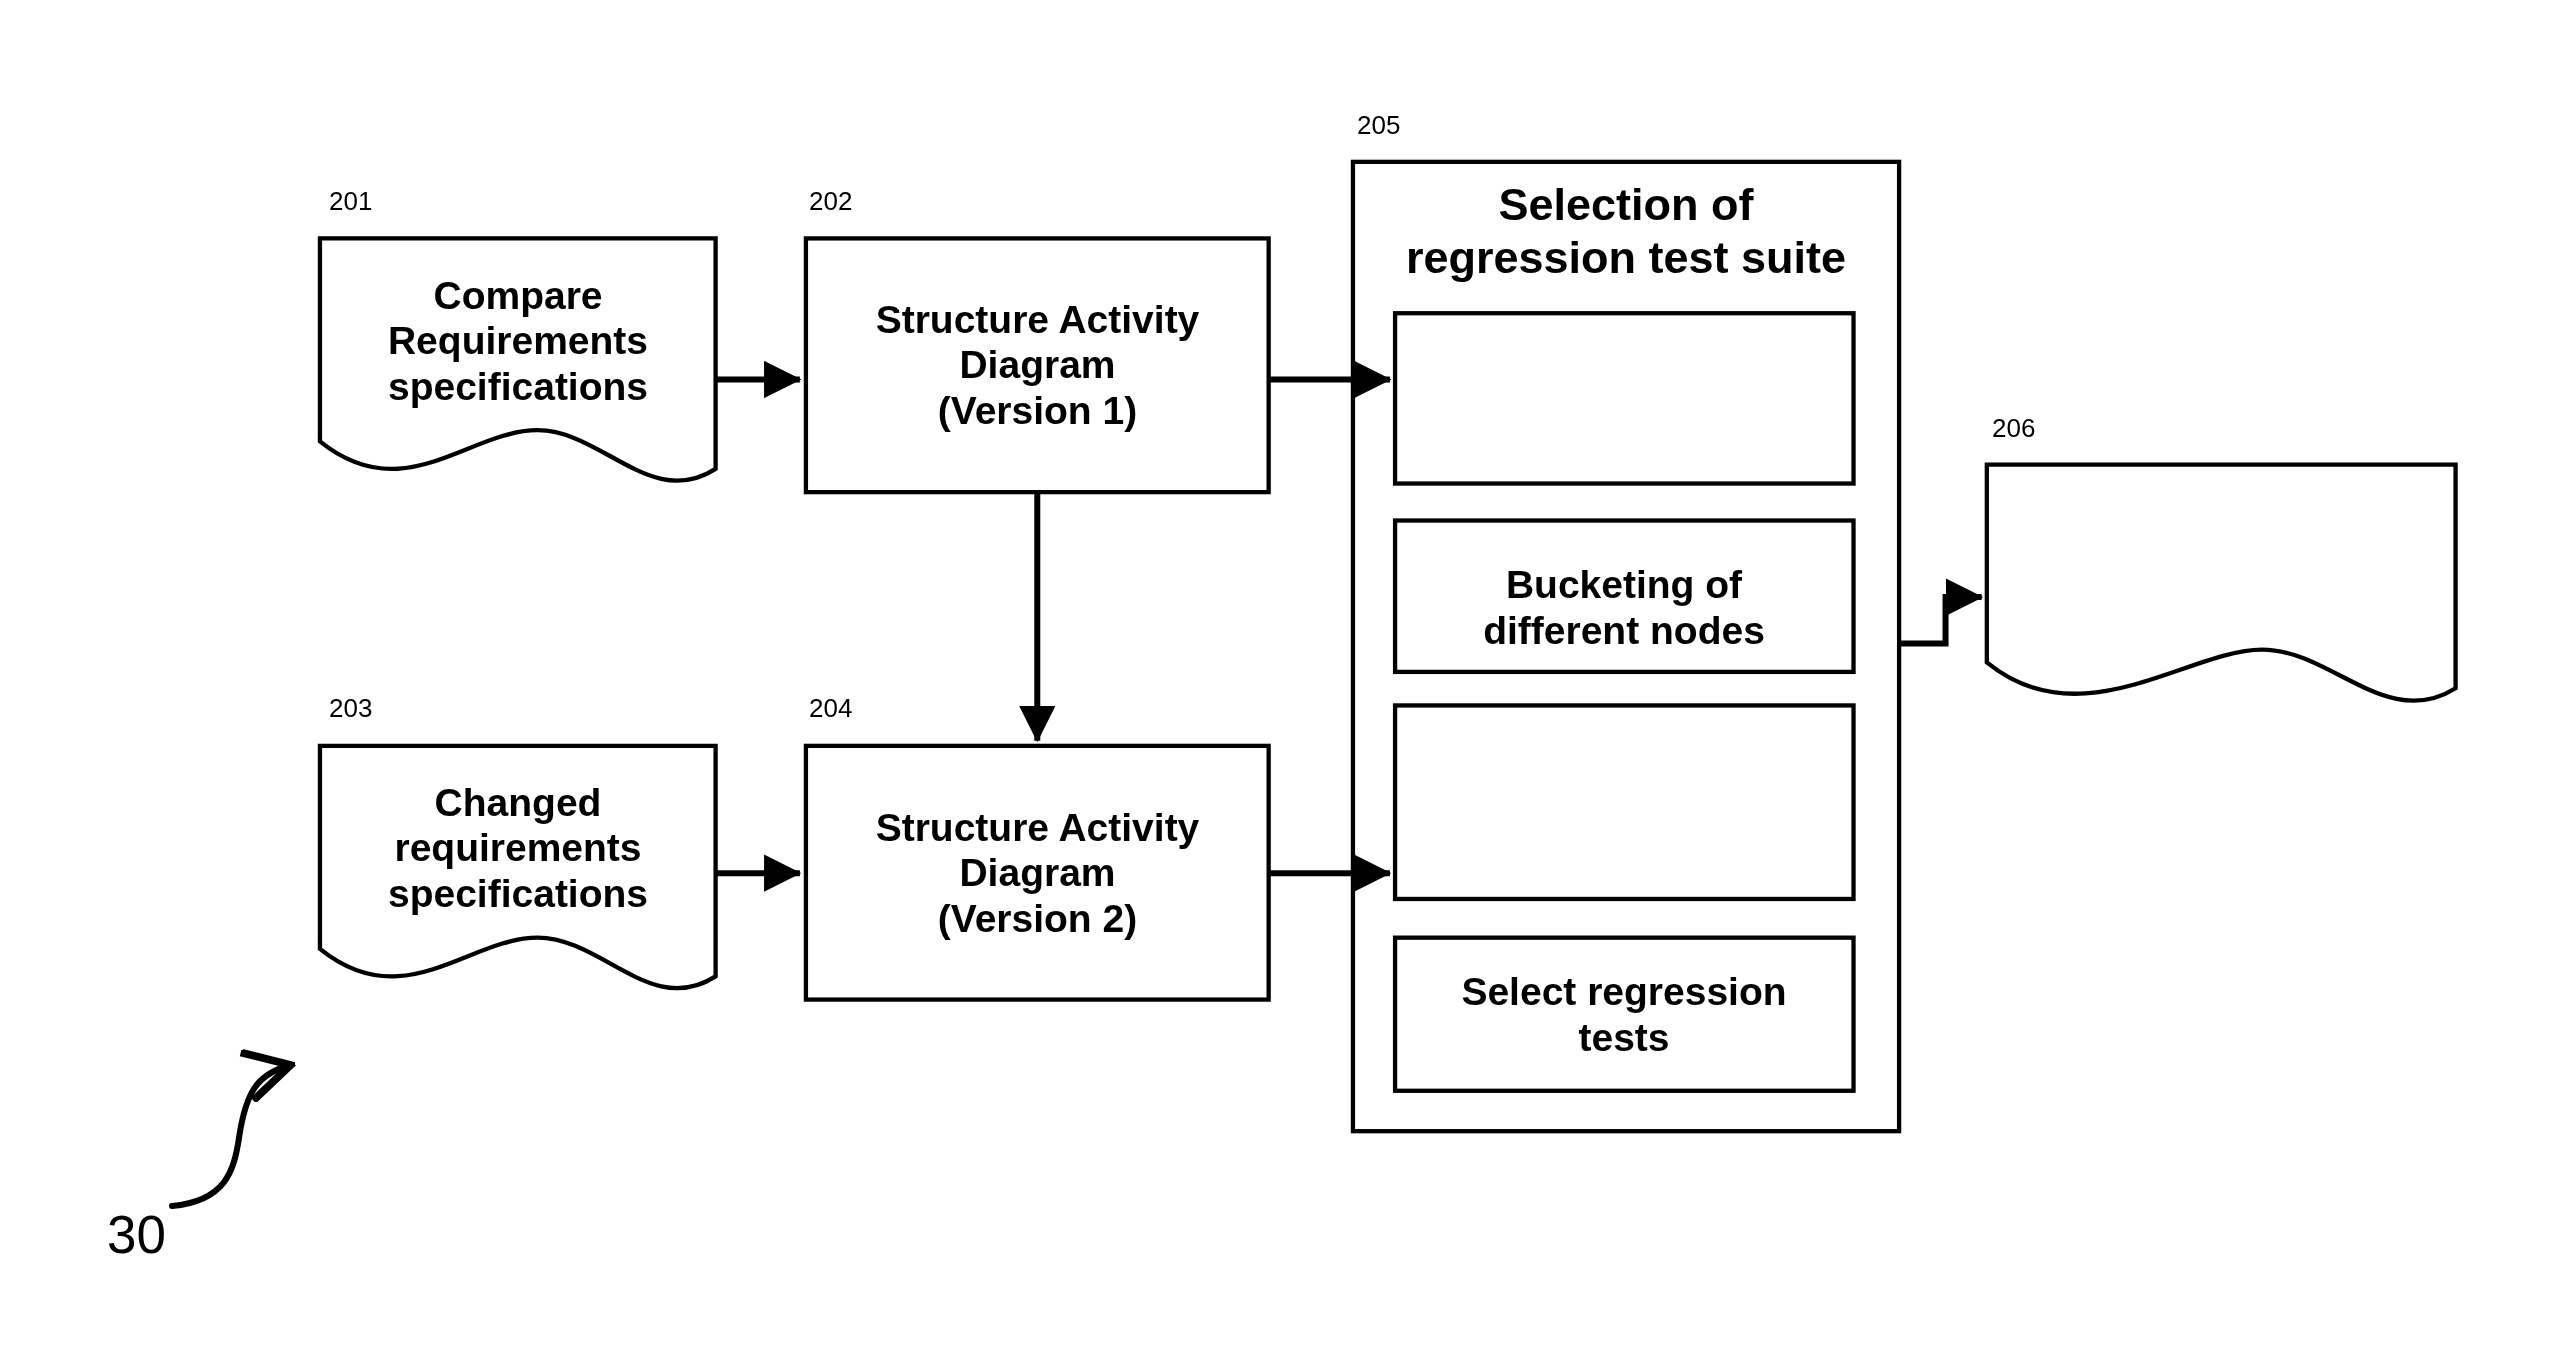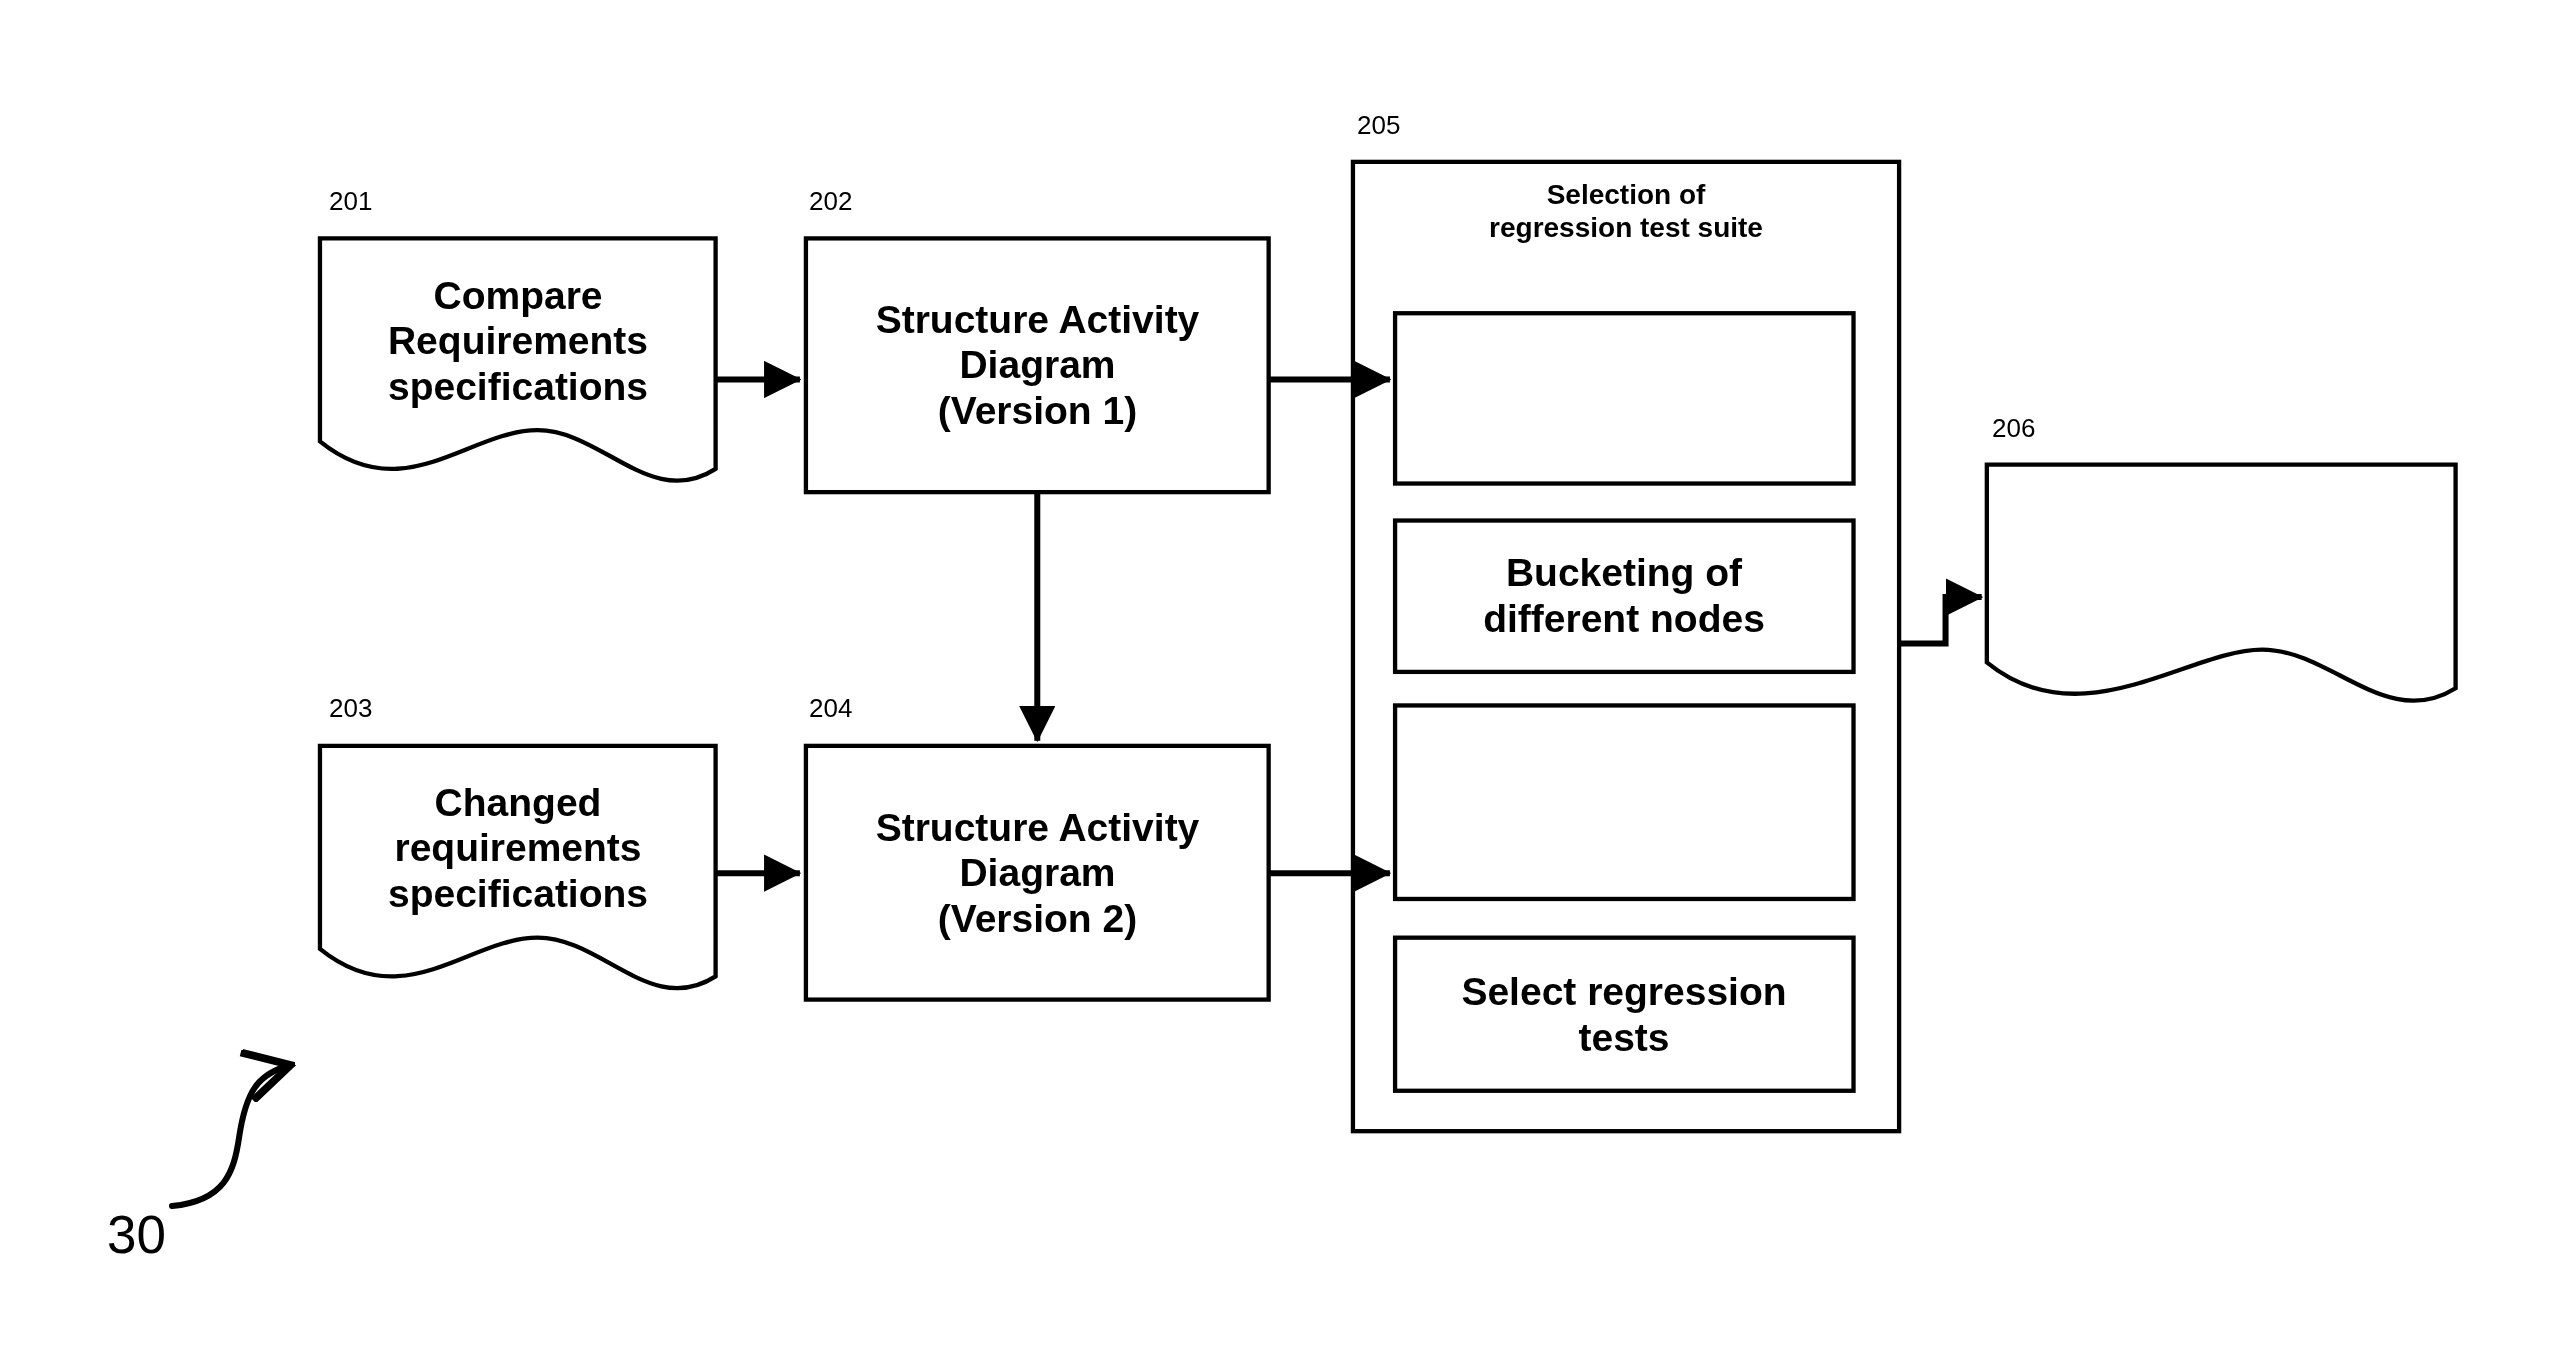--- a/index.html
+++ b/index.html
@@ -61,21 +61,21 @@
     white-space: pre-line;
   }
   .group-title {
     position: absolute;
     display: flex;
     align-items: flex-start;
     justify-content: center;
     text-align: center;
     font-family: "Liberation Sans", sans-serif;
     font-weight: bold;
-    font-size: 28px;
+    font-size: 45px;
     line-height: 1.17;
     color: #000000;
     box-sizing: border-box;
     white-space: pre-line;
   }
 </style>
 </head>
 <body>
 
 <div id="canvas">
@@ -160,21 +160,21 @@
 
   <div class="node-label" style="left:806px; top:746px; width:463px; height:254px;">Structure Activity
 Diagram
 (Version 2)</div>
 
 
   <div class="group-title" style="left:1353px; top:179px; width:546px; height:129px;">Selection of
 regression test suite</div>
 
 
-  <div class="node-label" style="left:1395px; top:520px; width:458px; height:151px;text-align:center;">Bucketing of
+  <div class="node-label" style="left:1395px; top:532px; width:458px; height:151px;text-align:center;">Bucketing of
 different nodes</div>
 
 
   <div class="node-label" style="left:1395px; top:938px; width:458px; height:153px;">Select regression
 tests</div>
 
 </div>
 
 
 </body></html>

